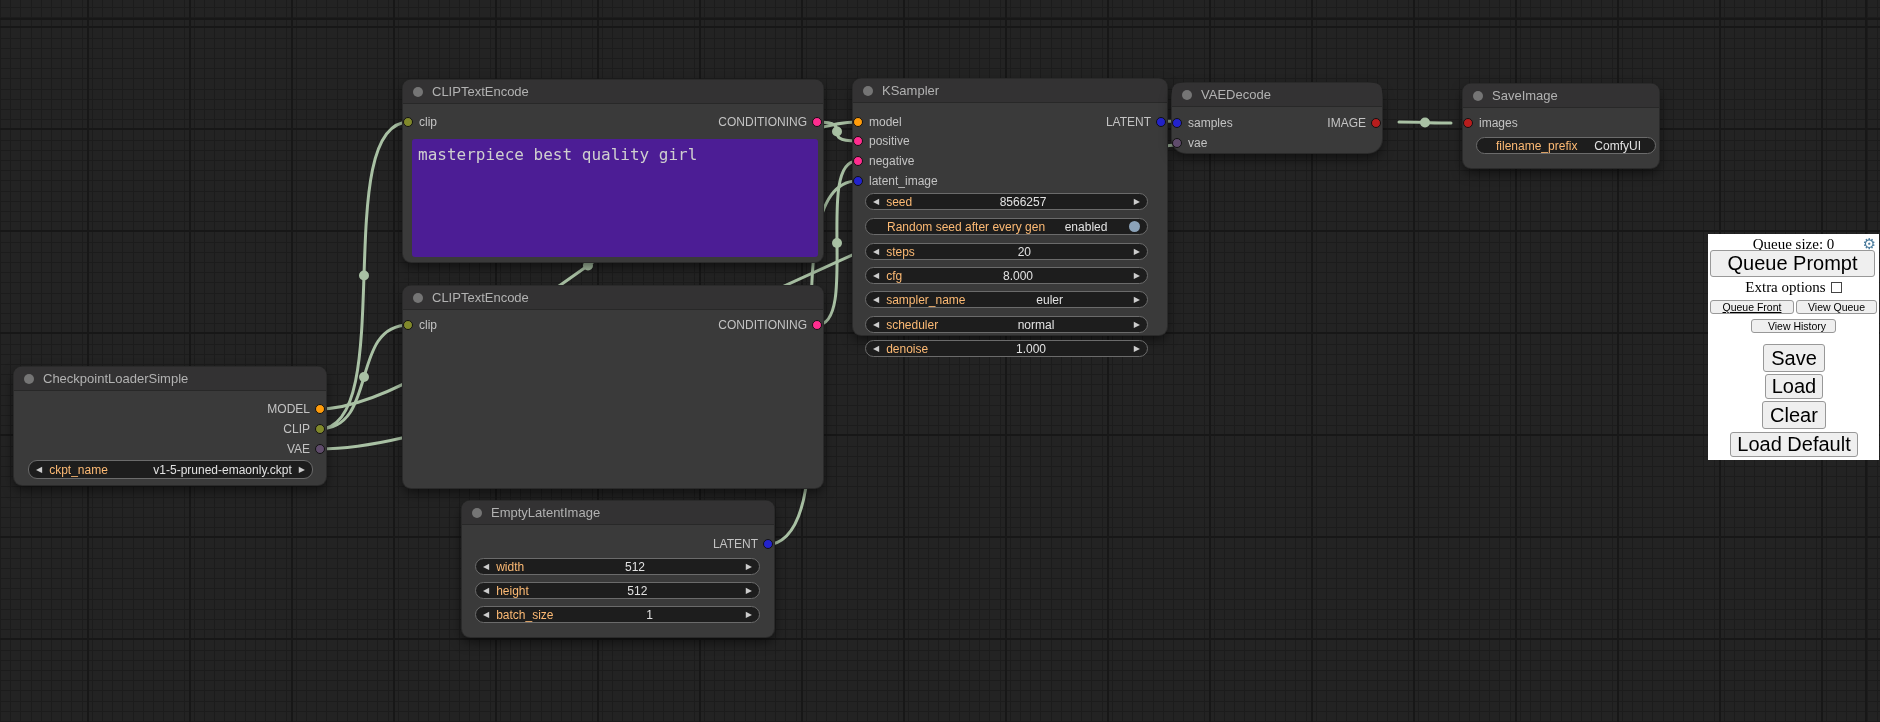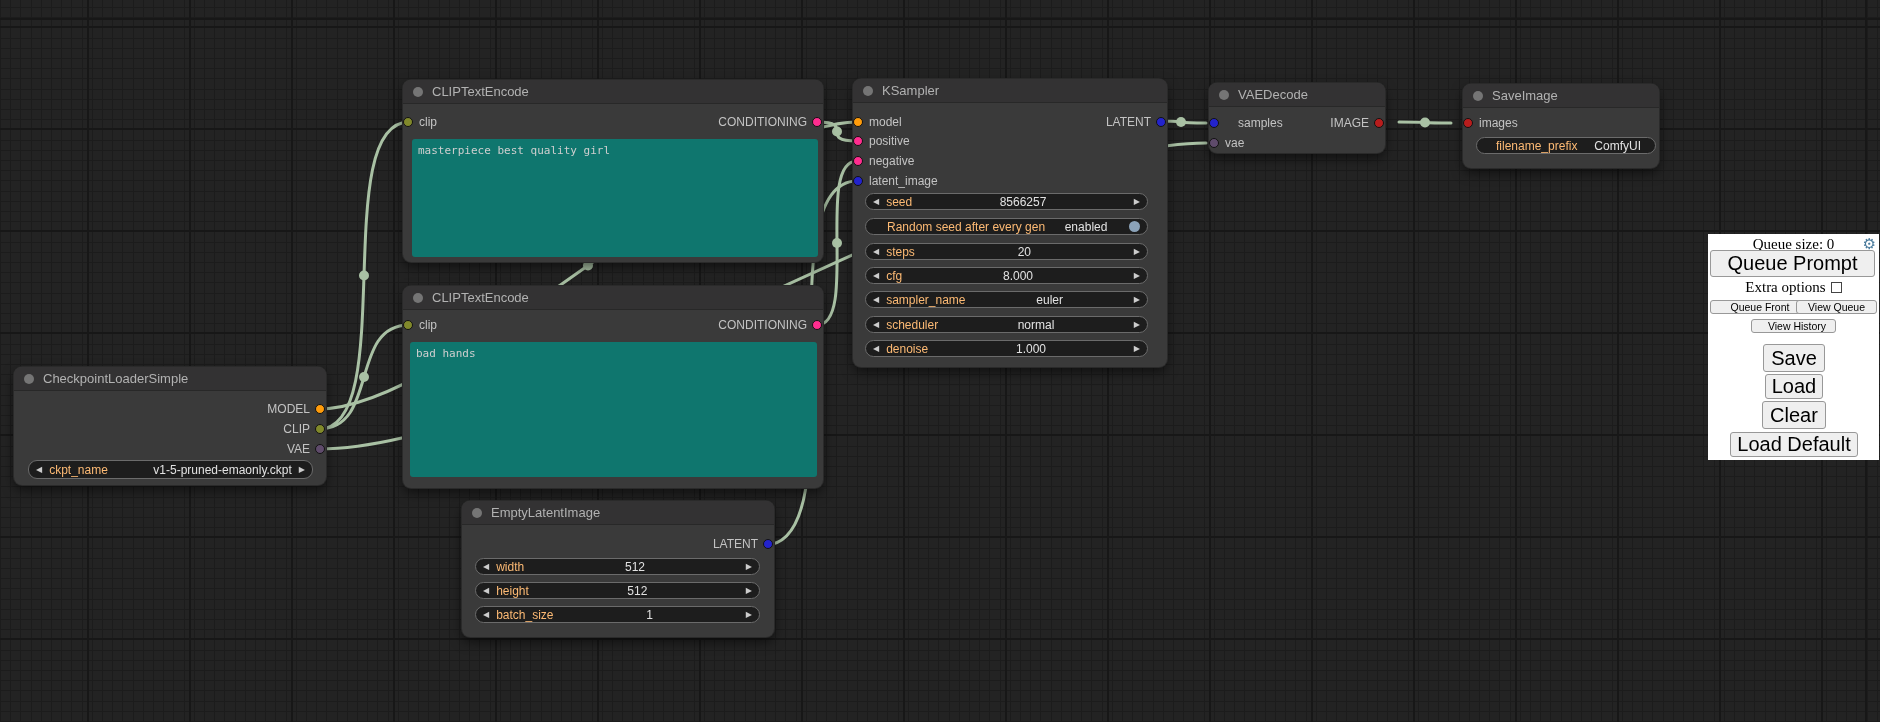--- a/index.html
+++ b/index.html
@@ -33,31 +33,31 @@
   .pill{
     position:absolute;height:17px;background:#1d1d1d;border:1px solid #6b6b6b;border-radius:9px;
     display:flex;align-items:center;box-sizing:border-box;padding:0 7px;font-size:12px;color:#c3c3c3;
   }
   .arrow{font-size:8px;color:#cccccc;line-height:1;flex:0 0 auto;}
   .wlabel{margin:0 7px;color:#fdba74;white-space:nowrap;}
   .wvalue{flex:1;text-align:center;margin-right:7px;color:#e2e2e2;white-space:nowrap;}
   .wvalue.center{text-align:right;}
   .toggle{width:11px;height:11px;border-radius:50%;background:#8ba2b8;flex:0 0 auto;margin-left:2px;}
   .prompt-box{
-    position:absolute;background:#0f766e;border-radius:3px;color:#cfcfcf;
-    font-family:"DejaVu Sans Mono",monospace;font-size:11px;line-height:1.35;
+    position:absolute;background:#4c1d95;border-radius:3px;color:#cfcfcf;
+    font-family:"DejaVu Sans Mono",monospace;font-size:16px;line-height:1.35;
     padding:5px 6px;box-sizing:border-box;white-space:pre-wrap;overflow:hidden;
   }
   
   #node-checkpoint{left:14px;top:367px;width:312px;height:118px;}
   #node-clip-pos{left:403px;top:80px;width:420px;height:182px;}
   #node-clip-neg{left:403px;top:286px;width:420px;height:202px;}
   #node-empty-latent{left:462px;top:501px;width:312px;height:136px;}
-  #node-ksampler{left:853px;top:79px;width:314px;height:288px;}
-  #node-vae-decode{left:1209px;top:83px;width:176px;height:70px;}
+  #node-ksampler{left:853px;top:79px;width:314px;height:256px;}
+  #node-vae-decode{left:1172px;top:83px;width:210px;height:70px;border-radius:14px;}
   #node-save-image{left:1440px;top:84px;width:196px;height:84px;margin-left:23px;}
   
   #queue-panel{
     position:absolute;z-index:3;left:1708px;top:234px;width:171px;height:226px;background:#ffffff;color:#000;
   }
   .qtext{font-family:"Liberation Serif",serif;font-size:15px;color:#000;}
   .qbtn{
     position:absolute;background:#efefef;border:1px solid #989898;border-radius:3px;color:#000;
     display:flex;align-items:center;justify-content:center;box-sizing:border-box;
     font-family:"Liberation Sans",sans-serif;cursor:pointer;
@@ -126,21 +126,20 @@
 
 <div class="node" id="node-clip-neg">
   <div class="ntitle">
     <span class="tdot"></span>
     <span>CLIPTextEncode</span>
   </div>
   <span class="dot in" style="top: 34px; background: rgb(129, 137, 43);"></span>
   <span class="inlabel" style="top:39px;">clip</span>
   <span class="outlabel" style="top:39px;">CONDITIONING</span>
   <span class="dot out" style="top: 34px; background: rgb(255, 45, 143);"></span>
-  <div class="prompt-box" style="left:7px;top:56px;width:407px;height:135px;">bad hands</div>
 </div>
 
 <div class="node" id="node-empty-latent">
   <div class="ntitle">
     <span class="tdot"></span>
     <span>EmptyLatentImage</span>
   </div>
   <span class="outlabel" style="top:43px;">LATENT</span>
   <span class="dot out" style="top: 38px; background: rgb(35, 35, 204);"></span>
   <div class="pill" style="left:13px;top:57px;width:285px;">
@@ -221,21 +220,21 @@
     <span class="arrow">▶</span>
   </div>
 </div>
 
 <div class="node" id="node-vae-decode">
   <div class="ntitle">
     <span class="tdot"></span>
     <span>VAEDecode</span>
   </div>
   <span class="dot in" style="top: 35px; background: rgb(35, 35, 204);"></span>
-  <span class="inlabel" style="top:40px;margin-left:13px;">samples</span>
+  <span class="inlabel" style="top:40px;">samples</span>
   <span class="dot in" style="top: 55px; background: rgb(95, 75, 107);"></span>
   <span class="inlabel" style="top:60px;">vae</span>
   <span class="outlabel" style="top:40px;">IMAGE</span>
   <span class="dot out" style="top: 35px; background: rgb(184, 29, 29);"></span>
 </div>
 
 <div class="node" id="node-save-image">
   <div class="ntitle">
     <span class="tdot"></span>
     <span>SaveImage</span>
@@ -249,20 +248,20 @@
 </div>
 
 <div id="queue-panel">
   <div id="queue-size-row" class="qtext">Queue size: 0</div>
   <span id="gear">⚙</span>
   <button class="qbtn big" style="left:2px;top:16px;width:165px;height:27px;">Queue Prompt</button>
   <div id="extra-options-row">
     <span class="qtext">Extra options</span>
     <span id="extra-options-checkbox"></span>
   </div>
-  <button class="qbtn small" style="left:2px;top:66px;width:100px;height:14px;">Queue Front</button>
+  <button class="qbtn small" style="left:2px;top:66px;width:84px;height:14px;text-decoration:underline;">Queue Front</button>
   <button class="qbtn small" style="left:88px;top:66px;width:81px;height:14px;">View Queue</button>
   <button class="qbtn small" style="left:43px;top:85px;width:85px;height:14px;padding-left:13px;">View History</button>
   <button class="qbtn big" style="left:55px;top:110px;width:62px;height:28px;">Save</button>
   <button class="qbtn big" style="left:57px;top:140px;width:58px;height:25px;">Load</button>
   <button class="qbtn big" style="left:54px;top:167px;width:64px;height:28px;">Clear</button>
   <button class="qbtn big" style="left:22px;top:198px;width:128px;height:25px;">Load Default</button>
 </div>
 
 </body></html>

